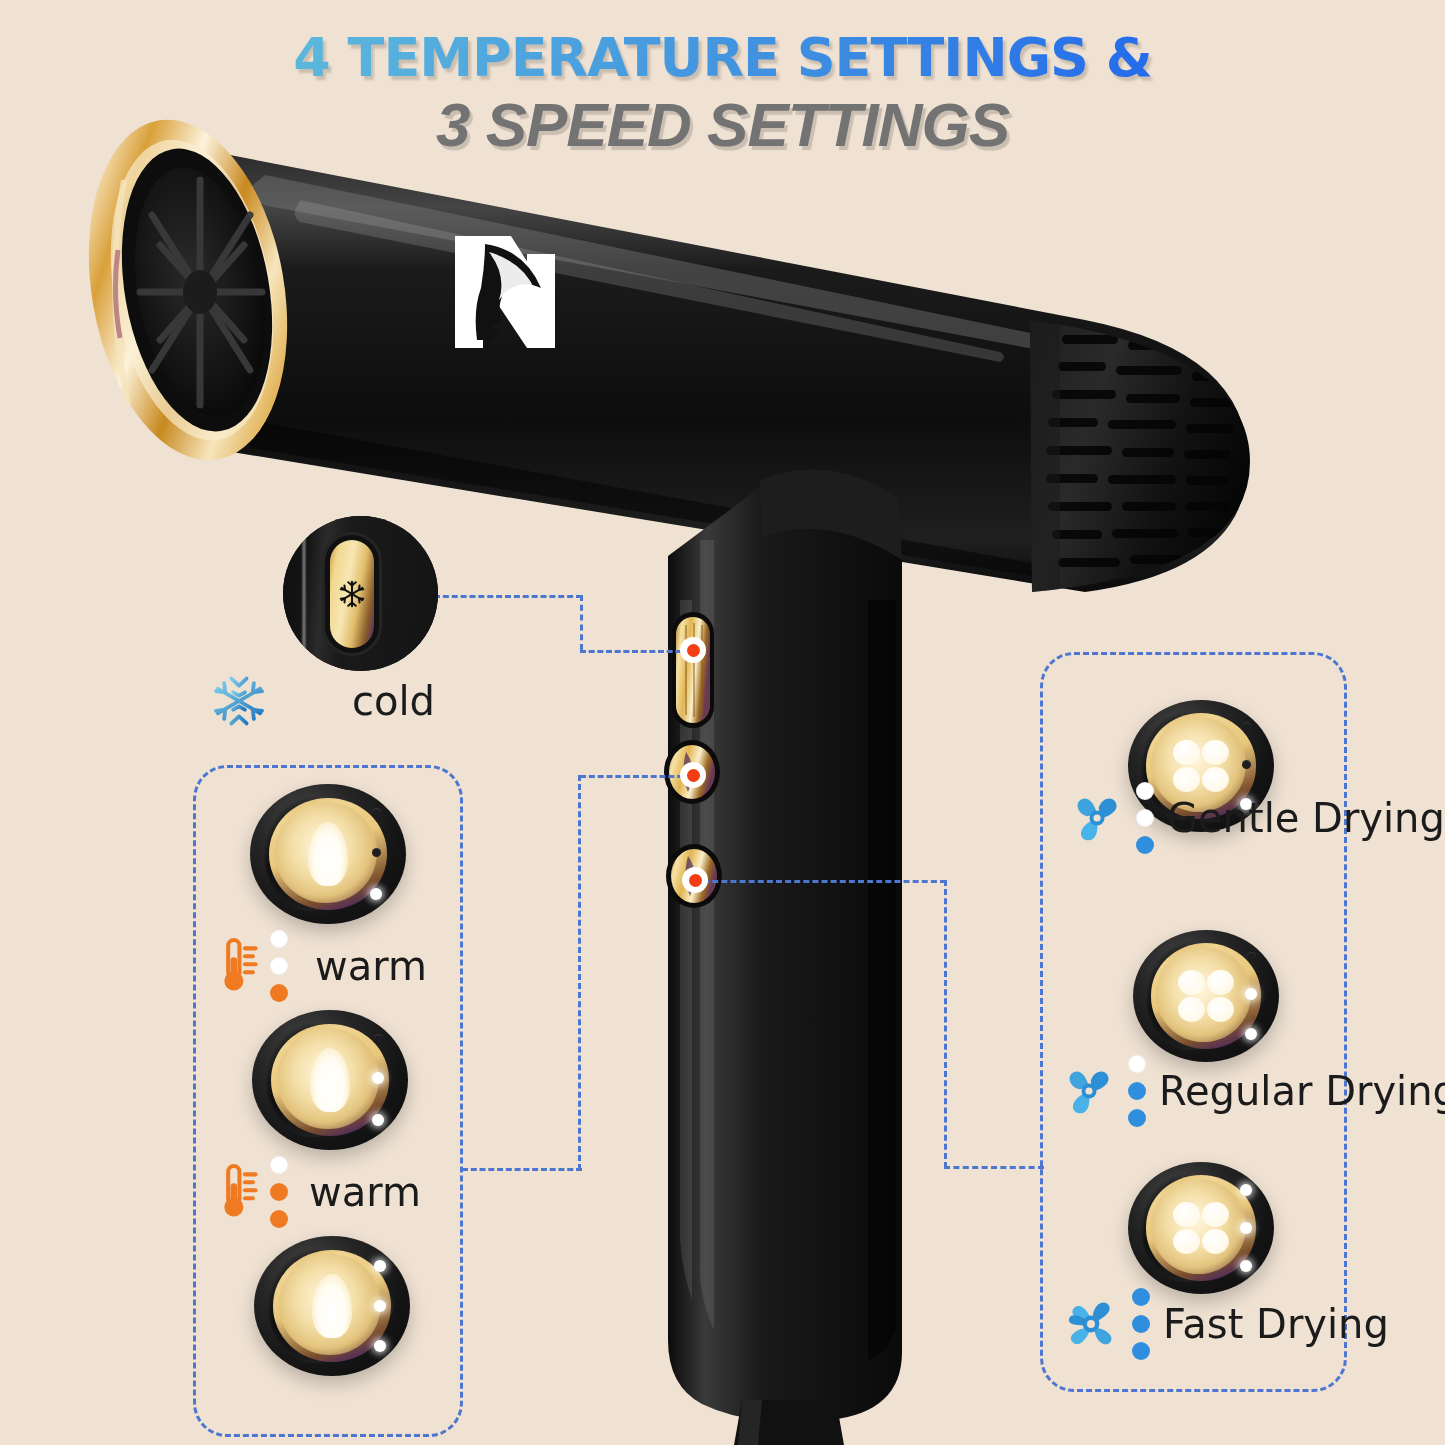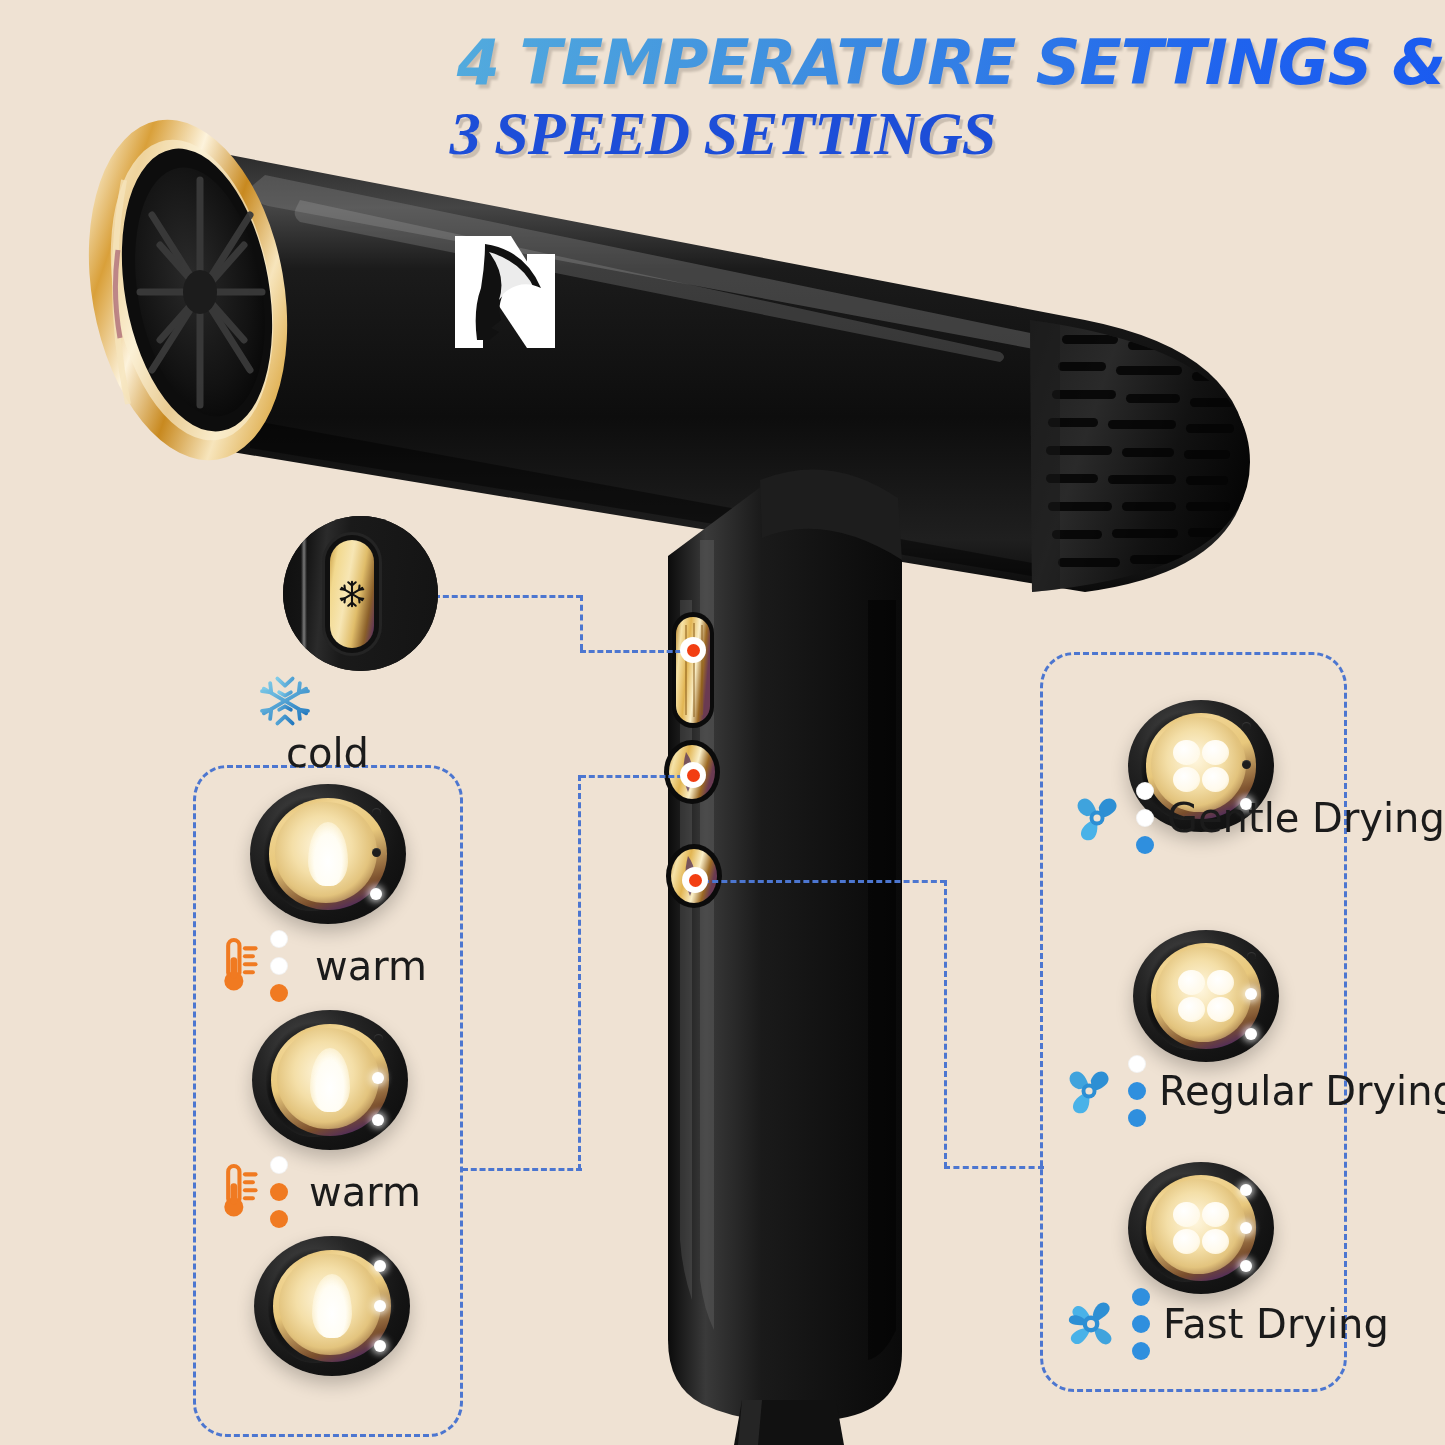--- a/index.html
+++ b/index.html
@@ -15,42 +15,40 @@
   }
 
   
   .headline {
     position: absolute; left: 0; right: 0; top: 28px;
     text-align: center;
     pointer-events: none;
   }
   .hl-line1 {
     font-family: "DejaVu Sans", sans-serif;
-    font-size: 62px;
+    font-size: 54px;
     font-weight: 900;
-    font-style: italic;
     letter-spacing: -1px;
     line-height: 1.12;
     background: linear-gradient(100deg, #5CB8DE 0%, #5BB6DC 22%, #3E8FE0 55%, #1F63EE 85%, #1A5BF0 100%);
     -webkit-background-clip: text;
     background-clip: text;
     color: transparent;
     -webkit-text-fill-color: transparent;
     filter: drop-shadow(3px 4px 1px rgba(120,110,100,0.30));
     white-space: nowrap;
-    text-align: right;
   }
   .hl-line2 {
-    font-family: Liberation Serif, serif;
+    font-family: Liberation Sans, sans-serif;
     font-size: 62px;
     font-weight: 900;
     font-style: italic;
     letter-spacing: -1px;
     line-height: 1.18;
-    color: #1d4ed8;
+    color: #737373;
     text-shadow: 3px 4px 1px rgba(120,110,100,0.30);
     white-space: nowrap;
   }
 
   
   #dryer { position: absolute; left: 0; top: 0; width: 1445px; height: 1445px; }
 
   
   .dash-panel {
     position: absolute;
@@ -381,21 +379,21 @@
           <line x1="5" y1="9.5" x2="27" y2="22.5"></line>
           <line x1="5" y1="22.5" x2="27" y2="9.5"></line>
           <path d="M16,7 L12,3.5 M16,7 L20,3.5 M16,25 L12,28.5 M16,25 L20,28.5"></path>
           <path d="M8.5,11.5 L4,11 M8.5,11.5 L8,7 M23.5,20.5 L28,21 M23.5,20.5 L24,25"></path>
           <path d="M8.5,20.5 L4,21 M8.5,20.5 L8,25 M23.5,11.5 L28,11 M23.5,11.5 L24,7"></path>
         </g>
       </svg>
     </div>
   </div>
 
-  <div class="legend" style="left:202px; top:672px;flex-direction:column;">
+  <div class="legend" style="left:210px; top:672px;">
     <svg class="ico" width="58" height="58" viewBox="0 0 32 32">
       <defs>
         <linearGradient id="snowG" x1="0" y1="0" x2="1" y2="1">
           <stop offset="0%" stop-color="#7FCBE8"></stop>
             <stop offset="100%" stop-color="#2479BF"></stop>
         </linearGradient>
       </defs>
       <g stroke="url(#snowG)" stroke-width="2.1" stroke-linecap="round" fill="none">
         <line x1="16" y1="2.5" x2="16" y2="29.5"></line>
         <line x1="4.3" y1="9.2" x2="27.7" y2="22.8"></line>

